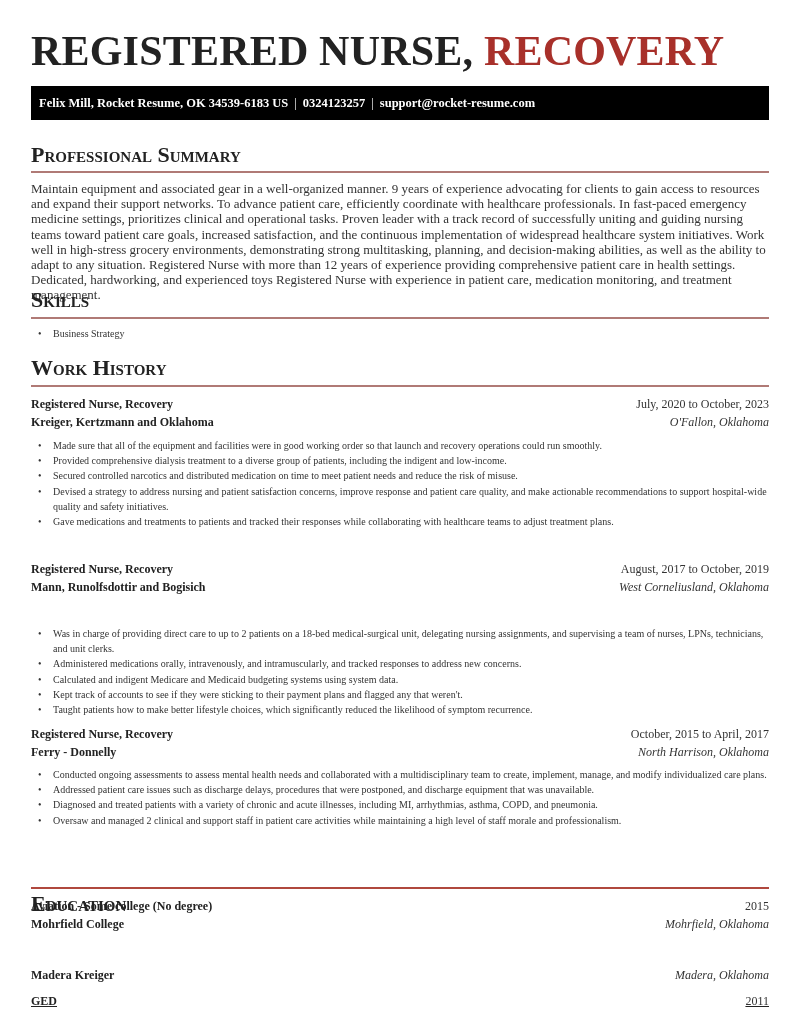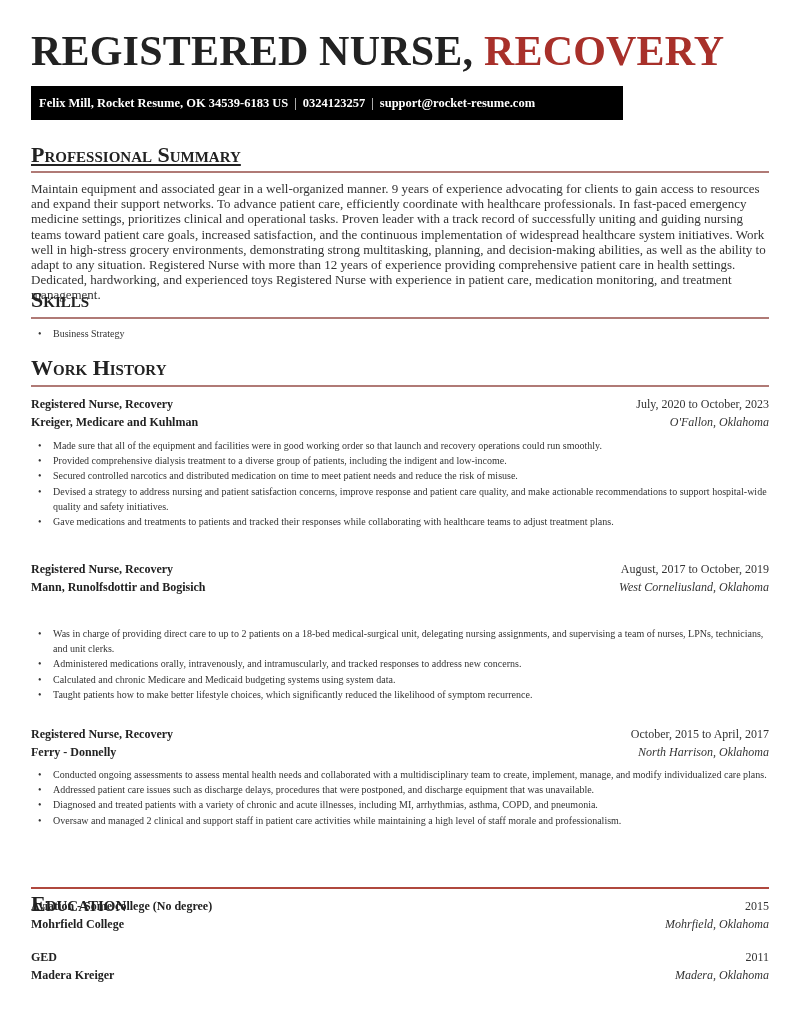--- a/index.html
+++ b/index.html
@@ -11,21 +11,21 @@
     overflow: hidden;
   }
   .page { position: absolute; left: 31px; top: 0; width: 738px; }
   .name-title {
     position: absolute; top: 28px; left: 0;
     font-size: 42px; font-weight: bold; line-height: 46px;
     letter-spacing: 0.2px; color: #222222; white-space: nowrap;
   }
   .name-title .accent { color: #a8302a; }
   .contact-bar {
-    position: absolute; top: 86px; left: 0; width: 592px; height: 34px;
+    position: absolute; top: 86px; left: 0; width: 738px; height: 34px;
     background: #000000; color: #ffffff;
     font-size: 12.5px; font-weight: bold;
     padding-left: 8px; line-height: 34px; white-space: nowrap;
   }
   .contact-bar .sep { padding: 0 6px; font-weight: normal; }
   .section-title {
     position: absolute; left: 0;
     font-size: 22px; font-weight: bold; font-variant: small-caps;
     line-height: 26px; color: #222222; white-space: nowrap;
   }
@@ -59,39 +59,39 @@
 
   <h1 class="name-title">
     <span>REGISTERED NURSE,</span>
     <span class="accent">RECOVERY</span>
   </h1>
 
   <div class="contact-bar">
     <span>Felix Mill, Rocket Resume, OK 34539-6183 US</span><span class="sep">|</span><span>0324123257</span><span class="sep">|</span><span>support@rocket-resume.com</span>
   </div>
 
-  <h2 class="section-title" style="top:142px;text-decoration:underline;">Professional Summary</h2>
+  <h2 class="section-title" style="top:142px;">Professional Summary</h2>
   <div class="rule" style="top:171px;"></div>
   <p class="summary" style="top:181px;">Maintain equipment and associated gear in a well-organized manner. 9 years of experience advocating for clients to gain access to resources and expand their support networks. To advance patient care, efficiently coordinate with healthcare professionals. In fast-paced emergency medicine settings, prioritizes clinical and operational tasks. Proven leader with a track record of successfully uniting and guiding nursing teams toward patient care goals, increased satisfaction, and the continuous implementation of widespread healthcare system initiatives. Work well in high-stress grocery environments, demonstrating strong multitasking, planning, and decision-making abilities, as well as the ability to adapt to any situation. Registered Nurse with more than 12 years of experience providing comprehensive patient care in health settings. Dedicated, hardworking, and experienced toys Registered Nurse with experience in patient care, medication monitoring, and treatment management.</p>
 
   <h2 class="section-title" style="top:287px;">Skills</h2>
   <div class="rule" style="top:317px;"></div>
   <ul class="bullets" style="top:326px;">
     <li>Business Strategy</li>
   </ul>
 
   <h2 class="section-title" style="top:355px;">Work History</h2>
   <div class="rule" style="top:385px;"></div>
 
   <div class="row" style="top:395px;">
     <span class="left">Registered Nurse, Recovery</span>
     <span class="right">July, 2020 to October, 2023</span>
   </div>
   <div class="row" style="top:413px;">
-    <span class="left">Kreiger, Medicare and Kuhlman</span>
+    <span class="left">Kreiger, Kertzmann and Oklahoma</span>
     <span class="right italic">O'Fallon, Oklahoma</span>
   </div>
   <ul class="bullets" style="top:438px;">
     <li>Made sure that all of the equipment and facilities were in good working order so that launch and recovery operations could run smoothly.</li>
     <li>Provided comprehensive dialysis treatment to a diverse group of patients, including the indigent and low-income.</li>
     <li>Secured controlled narcotics and distributed medication on time to meet patient needs and reduce the risk of misuse.</li>
     <li>Devised a strategy to address nursing and patient satisfaction concerns, improve response and patient care quality, and make actionable recommendations to support hospital-wide quality and safety initiatives.</li>
     <li>Gave medications and treatments to patients and tracked their responses while collaborating with healthcare teams to adjust treatment plans.</li>
   </ul>
 
@@ -99,21 +99,22 @@
     <span class="left">Registered Nurse, Recovery</span>
     <span class="right">August, 2017 to October, 2019</span>
   </div>
   <div class="row" style="top:578px;">
     <span class="left">Mann, Runolfsdottir and Bogisich</span>
     <span class="right italic">West Corneliusland, Oklahoma</span>
   </div>
   <ul class="bullets" style="top:626px;">
     <li>Was in charge of providing direct care to up to 2 patients on a 18-bed medical-surgical unit, delegating nursing assignments, and supervising a team of nurses, LPNs, technicians, and unit clerks.</li>
     <li>Administered medications orally, intravenously, and intramuscularly, and tracked responses to address new concerns.</li>
-    <li>Calculated and chronic Medicare and Medicaid budgeting systems using system data.</li>
+    <li>Calculated and indigent Medicare and Medicaid budgeting systems using system data.</li>
+    <li>Kept track of accounts to see if they were sticking to their payment plans and flagged any that weren't.</li>
     <li>Taught patients how to make better lifestyle choices, which significantly reduced the likelihood of symptom recurrence.</li>
   </ul>
 
   <div class="row" style="top:725px;">
     <span class="left">Registered Nurse, Recovery</span>
     <span class="right">October, 2015 to April, 2017</span>
   </div>
   <div class="row" style="top:743px;">
     <span class="left">Ferry - Donnelly</span>
     <span class="right italic">North Harrison, Oklahoma</span>
@@ -130,21 +131,21 @@
 
   <div class="row" style="top:897px;">
     <span class="left">Aviation - Some college (No degree)</span>
     <span class="right">2015</span>
   </div>
   <div class="row" style="top:915px;">
     <span class="left">Mohrfield College</span>
     <span class="right italic">Mohrfield, Oklahoma</span>
   </div>
 
-  <div class="row" style="top:948px;">
+  <div class="row" style="top:992px;text-decoration:underline;">
     <span class="left">GED</span>
     <span class="right">2011</span>
   </div>
   <div class="row" style="top:966px;">
     <span class="left">Madera Kreiger</span>
     <span class="right italic">Madera, Oklahoma</span>
   </div>
 
 </div>
 

